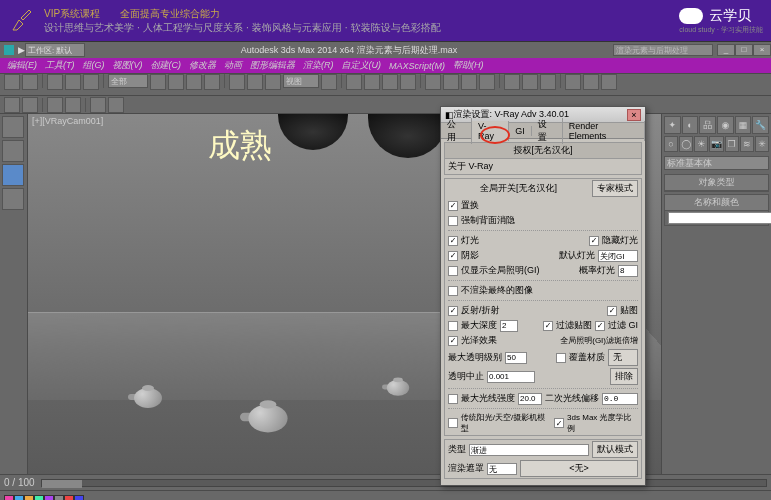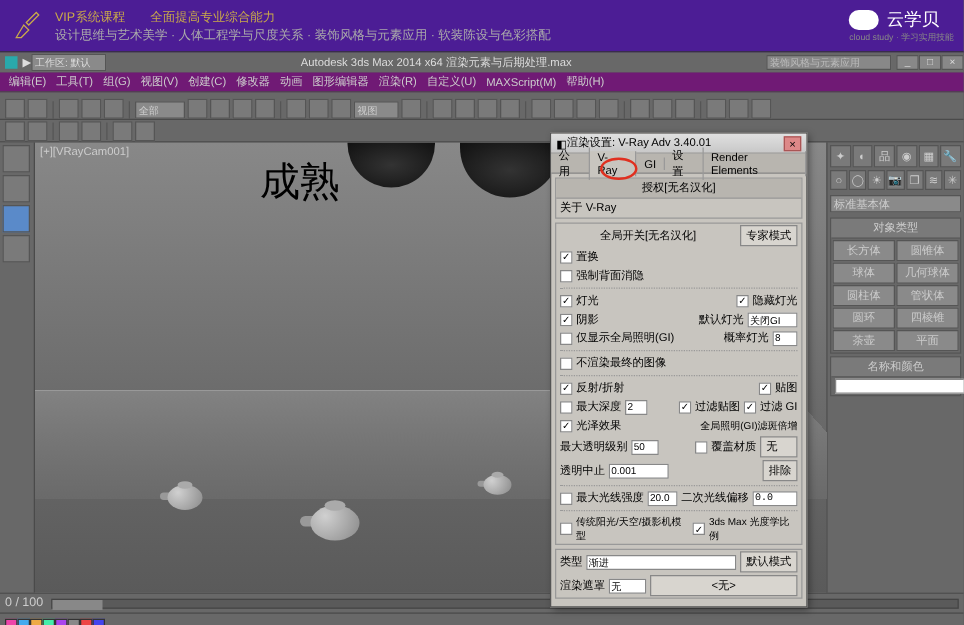--- a/index.html
+++ b/index.html
@@ -11,41 +11,41 @@
 .banner-sub { color: #aaa; font-size: 10px; }
 .banner-logo { color: #fff; font-size: 14px; display: flex; align-items: center; gap: 6px; }
 .banner-logo-icon { width: 24px; height: 16px; background: #fff; border-radius: 10px; position: relative; }
 .banner-logo-sub { font-size: 7px; color: #888; }
 .titlebar { background: #686868; height: 16px; display: flex; align-items: center; font-size: 9px; color: #ddd; padding-left: 4px; }
 .titlebar-app-icon { width: 10px; height: 10px; background: #29a9ab; margin-right: 4px; }
 .titlebar-title { flex: 1; text-align: center; }
 .titlebar-search { width: 100px; height: 12px; background: #888; border: 1px solid #555; margin-right: 4px; font-size: 8px; color: #bbb; padding: 0 2px; }
 .win-btns { display: flex; gap: 0; }
 .win-btn { width: 18px; height: 12px; background: #888; border: 1px solid #555; font-size: 8px; text-align: center; line-height: 10px; }
-.menubar { background: #701a75; height: 16px; display: flex; align-items: center; font-size: 9px; padding-left: 4px; gap: 2px; border-bottom: 1px solid #4a4a4a; }
+.menubar { background: #a21caf; height: 16px; display: flex; align-items: center; font-size: 9px; padding-left: 4px; gap: 2px; border-bottom: 1px solid #4a4a4a; font-style: italic; }
 .menu-item { padding: 0 3px; }
-.toolbar { background: #686868; height: 22px; display: flex; align-items: flex-end; padding: 0 4px; gap: 2px; border-bottom: 1px solid #4a4a4a; }
+.toolbar { background: #686868; height: 22px; display: flex; align-items: flex-start; padding: 0 4px; gap: 2px; border-bottom: 1px solid #4a4a4a; }
 .tool-btn { width: 16px; height: 16px; background: #7a7a7a; border: 1px solid #555; }
 .tool-sep { width: 1px; height: 14px; background: #555; margin: 0 2px; }
 .tool-drop { height: 14px; background: #8a8a8a; border: 1px solid #555; font-size: 8px; padding: 0 2px; display: flex; align-items: center; }
 .secondbar { background: #686868; height: 18px; display: flex; align-items: center; padding: 0 4px; gap: 2px; border-bottom: 1px solid #4a4a4a; }
 .main-area { display: flex; height: 360px; }
 .left-tools { width: 28px; background: #686868; display: flex; flex-direction: column; padding: 2px; gap: 2px; border-right: 1px solid #4a4a4a; }
 .left-btn { width: 22px; height: 22px; background: #7a7a7a; border: 1px solid #555; }
 .left-btn.active { background: #5a8ac9; }
 .viewport { flex: 1; position: relative; background: #6a6a6a; overflow: hidden; }
 .viewport-label { position: absolute; top: 2px; left: 4px; font-size: 9px; color: #ccc; z-index: 2; }
 .scene { position: absolute; inset: 0; background: linear-gradient(180deg, #888 0%, #6a6a6a 60%, #5a5a5a 100%); }
 .table-top { position: absolute; left: 0; right: 30px; top: 55%; height: 30%; background: linear-gradient(180deg, #828282, #6a6a6a); transform: perspective(400px) rotateX(50deg); transform-origin: top; border-top: 1px solid #999; }
 .teapot { position: absolute; width: 40px; height: 26px; }
 .teapot-body { position: absolute; width: 28px; height: 20px; background: radial-gradient(circle at 30% 30%, #d0d0d0, #888); border-radius: 50%; left: 6px; top: 4px; }
 .teapot-lid { position: absolute; width: 12px; height: 6px; background: #aaa; border-radius: 50%; left: 14px; top: 1px; }
 .teapot-spout { position: absolute; width: 8px; height: 6px; background: #999; left: 0; top: 10px; border-radius: 3px 0 0 3px; }
 .lamp { position: absolute; width: 70px; height: 36px; background: radial-gradient(ellipse at center, #333, #111); border-radius: 0 0 50px 50px; }
-.annotation { position: absolute; top: 10px; left: 180px; color: #000000; font-size: 32px; font-family: cursive; z-index: 5; }
+.annotation { position: absolute; top: 10px; left: 180px; color: #fef9c3; font-size: 32px; font-family: cursive; z-index: 5; }
 .annotation-circle { position: absolute; top: 126px; left: 480px; width: 30px; height: 18px; border: 2px solid #e03020; border-radius: 50%; z-index: 60; }
 .right-panel { width: 110px; background: #686868; border-left: 1px solid #4a4a4a; padding: 2px; }
 .right-tabs { display: flex; height: 18px; gap: 1px; }
 .right-tab { flex: 1; background: #7a7a7a; border: 1px solid #555; display: flex; align-items: center; justify-content: center; font-size: 9px; }
 .right-drop { height: 14px; background: #8a8a8a; border: 1px solid #555; margin: 4px 0; font-size: 9px; padding: 0 2px; }
 .right-section { border: 1px solid #555; margin-bottom: 2px; }
 .right-section-title { background: #7a7a7a; text-align: center; font-size: 9px; padding: 1px; border-bottom: 1px solid #555; }
 .right-grid { display: grid; grid-template-columns: 1fr 1fr; gap: 1px; padding: 1px; }
 .right-grid-btn { background: #8a8a8a; border: 1px solid #555; font-size: 9px; text-align: center; padding: 1px; }
 .dialog { position: absolute; top: 106px; left: 440px; width: 206px; background: #c8c5bf; border: 1px solid #555; box-shadow: 2px 2px 6px rgba(0,0,0,0.4); z-index: 50; font-size: 9px; color: #000; }
@@ -91,21 +91,21 @@
     </div>
     <div class="banner-logo-sub">cloud study · 学习实用技能</div>
   </div>
 </div>
 
 <div class="titlebar">
   <div class="titlebar-app-icon"></div>
   <span>▶ </span>
   <span class="tool-drop" style="width:60px">工作区: 默认</span>
   <div class="titlebar-title">Autodesk 3ds Max 2014 x64   渲染元素与后期处理.max</div>
-  <div class="titlebar-search" title="键入关键字或短语"><span>装饰风格与元素应用</span></div>
+  <div class="titlebar-search" title="键入关键字或短语"><span>渲染元素与后期处理</span></div>
   <div class="win-btns">
     <div class="win-btn">_</div>
     <div class="win-btn">□</div>
     <div class="win-btn">×</div>
   </div>
 </div>
 
 <div class="menubar">
   <span class="menu-item">编辑(E)</span>
   <span class="menu-item">工具(T)</span>
@@ -218,32 +218,20 @@
       <div class="right-tab">◯</div>
       <div class="right-tab">☀</div>
       <div class="right-tab">📷</div>
       <div class="right-tab">❐</div>
       <div class="right-tab">≋</div>
       <div class="right-tab">✳</div>
     </div>
     <div class="right-drop">标准基本体</div>
     <div class="right-section">
       <div class="right-section-title">对象类型</div>
-      <div class="right-grid">
-        <div class="right-grid-btn">长方体</div>
-        <div class="right-grid-btn">圆锥体</div>
-        <div class="right-grid-btn">球体</div>
-        <div class="right-grid-btn">几何球体</div>
-        <div class="right-grid-btn">圆柱体</div>
-        <div class="right-grid-btn">管状体</div>
-        <div class="right-grid-btn">圆环</div>
-        <div class="right-grid-btn">四棱锥</div>
-        <div class="right-grid-btn">茶壶</div>
-        <div class="right-grid-btn">平面</div>
-      </div>
     </div>
     <div class="right-section">
       <div class="right-section-title">名称和颜色</div>
       <div class="dialog-row">
           <input class="dialog-input" style="flex: 1 1 0%; width: auto;">
         </div>
     </div>
   </div>
 </div>
 

